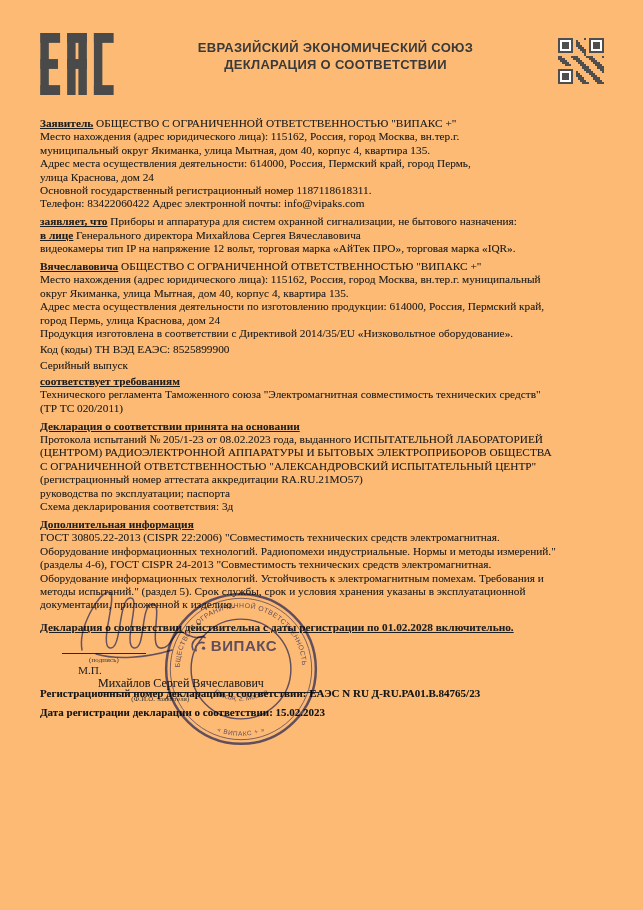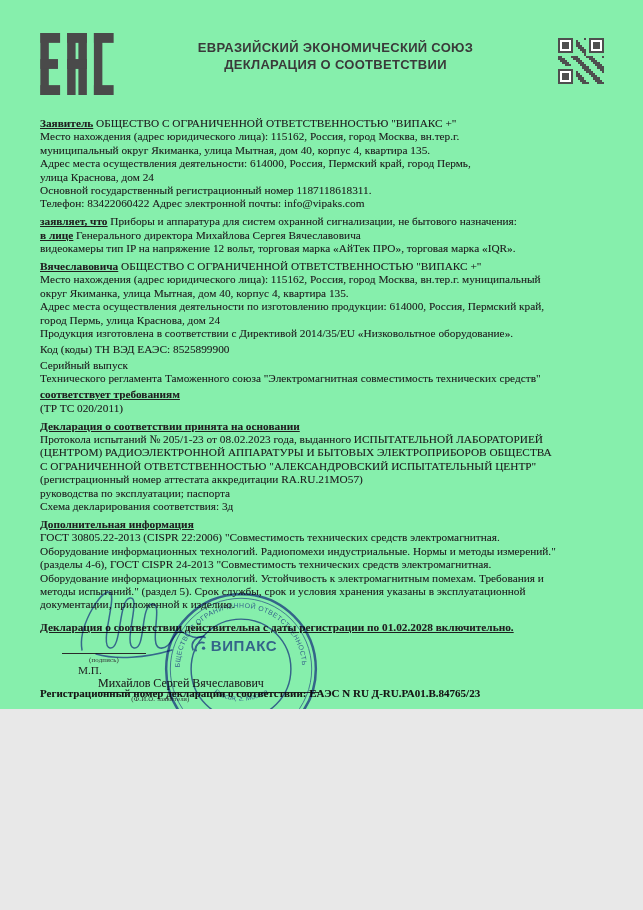--- a/index.html
+++ b/index.html
@@ -1,19 +1,19 @@
 <!DOCTYPE html>
 <html><head>
 <meta charset="utf-8">
 <style>
   html,body{margin:0;padding:0;background:#e8e8e8;}
   .page{
     position:relative;
-    width:643px;height:709px;
-    background:#86efac;
+    width:643px;height:910px;
+    background:#fdba74;
     font-family:"Liberation Serif", serif;
     color:#222;
     overflow:hidden;
     margin:0 auto;
   }
   
   .header{display:flex;align-items:flex-start;padding:33px 38px 0 40px;}
   .eac-mark{width:74px;height:62px;flex:0 0 auto;}
   .eac-mark svg{width:74px;height:62px;display:block;}
   .eac-mark rect{fill:#4a4a4a;}
@@ -216,22 +216,22 @@
     <div class="ln"><b>в лице</b><span> Генерального директора Михайлова Сергея Вячеславовича</span></div>
     <div class="ln"><span>видеокамеры тип IP на напряжение 12 вольт, торговая марка «АйТек ПРО», торговая марка «IQR».</span></div>
     <div class="ln mt1"><b>Вячеславовича</b><span> ОБЩЕСТВО С ОГРАНИЧЕННОЙ ОТВЕТСТВЕННОСТЬЮ "ВИПАКС +"</span></div>
     <div class="ln"><span>Место нахождения (адрес юридического лица): 115162, Россия, город Москва, вн.тер.г. муниципальный</span></div>
     <div class="ln"><span>округ Якиманка, улица Мытная, дом 40, корпус 4, квартира 135.</span></div>
     <div class="ln"><span>Адрес места осуществления деятельности по изготовлению продукции: 614000, Россия, Пермский край,</span></div>
     <div class="ln"><span>город Пермь, улица Краснова, дом 24</span></div>
     <div class="ln"><span>Продукция изготовлена в соответствии с Директивой 2014/35/EU «Низковольтное оборудование».</span></div>
     <div class="ln mt0"><span>Код (коды) ТН ВЭД ЕАЭС: 8525899900</span></div>
     <div class="ln mt0"><span>Серийный выпуск</span></div>
+    <div class="ln mt0"><b>соответствует требованиям</b></div>
     <div class="ln"><span>Технического регламента Таможенного союза "Электромагнитная совместимость технических средств"</span></div>
-    <div class="ln mt0"><b>соответствует требованиям</b></div>
     <div class="ln"><span>(ТР ТС 020/2011)</span></div>
     <div class="ln mt1"><b>Декларация о соответствии принята на основании</b></div>
     <div class="ln"><span>Протокола испытаний № 205/1-23 от 08.02.2023 года, выданного ИСПЫТАТЕЛЬНОЙ ЛАБОРАТОРИЕЙ</span></div>
     <div class="ln"><span>(ЦЕНТРОМ) РАДИОЭЛЕКТРОННОЙ АППАРАТУРЫ И БЫТОВЫХ ЭЛЕКТРОПРИБОРОВ ОБЩЕСТВА</span></div>
     <div class="ln"><span>С ОГРАНИЧЕННОЙ ОТВЕТСТВЕННОСТЬЮ "АЛЕКСАНДРОВСКИЙ ИСПЫТАТЕЛЬНЫЙ ЦЕНТР"</span></div>
     <div class="ln"><span>(регистрационный номер аттестата аккредитации RA.RU.21MO57)</span></div>
     <div class="ln"><span>руководства по эксплуатации; паспорта</span></div>
     <div class="ln"><span>Схема декларирования соответствия: 3д</span></div>
     <div class="ln mt1"><b>Дополнительная информация</b></div>
     <div class="ln"><span>ГОСТ 30805.22-2013 (CISPR 22:2006) "Совместимость технических средств электромагнитная.</span></div>

